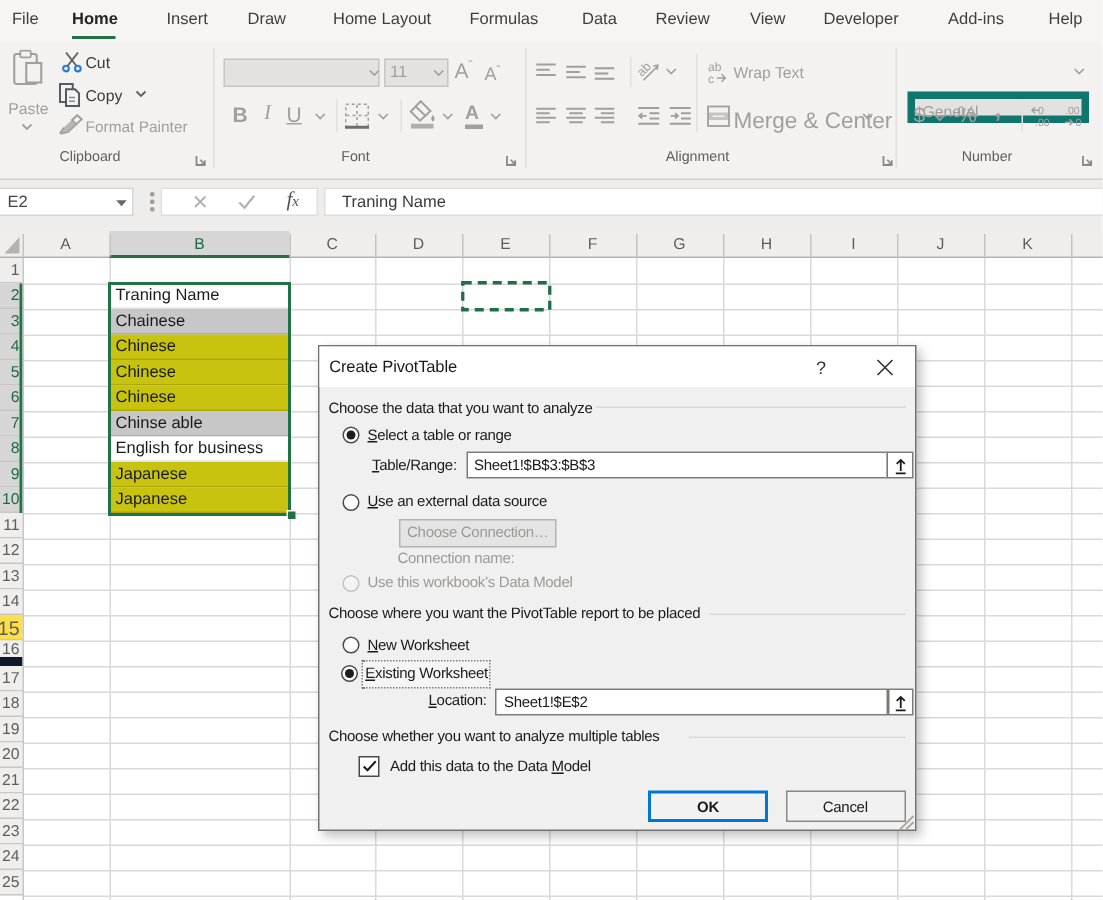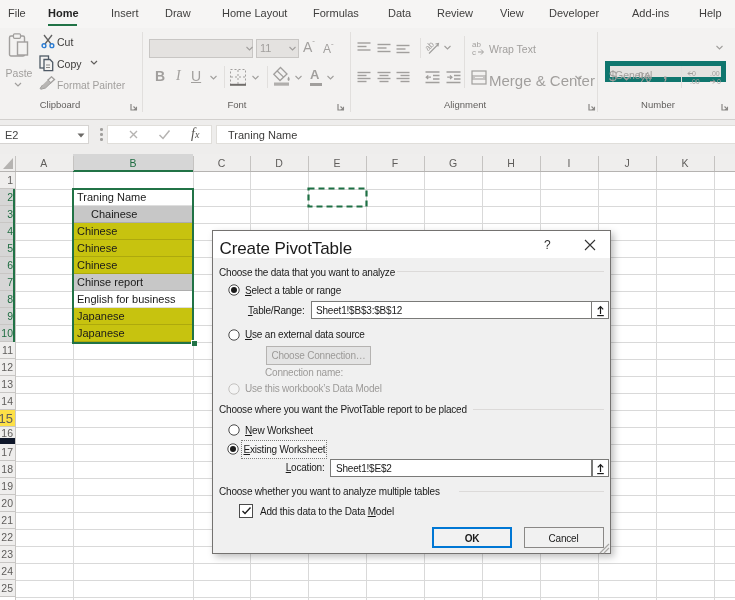--- a/index.html
+++ b/index.html
@@ -327,55 +327,55 @@
 <div style="position:absolute;left:0;top:495px;width:14.5px;height:17px;background:#efeeed;color:#5f5d5b;font-size:10.5px;display:flex;align-items:center;justify-content:flex-end;padding-right:1.5px;box-sizing:border-box;border-bottom:1px solid #c8c6c4;">20</div>
 <div style="position:absolute;left:0;top:512px;width:14.5px;height:17px;background:#efeeed;color:#5f5d5b;font-size:10.5px;display:flex;align-items:center;justify-content:flex-end;padding-right:1.5px;box-sizing:border-box;border-bottom:1px solid #c8c6c4;">21</div>
 <div style="position:absolute;left:0;top:529px;width:14.5px;height:17px;background:#efeeed;color:#5f5d5b;font-size:10.5px;display:flex;align-items:center;justify-content:flex-end;padding-right:1.5px;box-sizing:border-box;border-bottom:1px solid #c8c6c4;">22</div>
 <div style="position:absolute;left:0;top:546px;width:14.5px;height:17px;background:#efeeed;color:#5f5d5b;font-size:10.5px;display:flex;align-items:center;justify-content:flex-end;padding-right:1.5px;box-sizing:border-box;border-bottom:1px solid #c8c6c4;">23</div>
 <div style="position:absolute;left:0;top:563px;width:14.5px;height:17px;background:#efeeed;color:#5f5d5b;font-size:10.5px;display:flex;align-items:center;justify-content:flex-end;padding-right:1.5px;box-sizing:border-box;border-bottom:1px solid #c8c6c4;">24</div>
 <div style="position:absolute;left:0;top:580px;width:14.5px;height:17px;background:#efeeed;color:#5f5d5b;font-size:10.5px;display:flex;align-items:center;justify-content:flex-end;padding-right:1.5px;box-sizing:border-box;border-bottom:1px solid #c8c6c4;">25</div>
 <div style="position:absolute;left:12.5px;top:189px;width:2px;height:153px;background:#217346;"></div>
 <div class="abs" style="left:14.5px;top:172px;width:1px;height:428px;background:#c8c6c4;"></div>
 
 <div style="position:absolute;left:74px;top:189px;width:119px;height:17px;background:#ffffff;color:#1a1a1a;font-size:11px;line-height:17px;padding-left:3px;box-sizing:border-box;box-shadow:inset 0 -1px 0 rgba(0,0,0,0.13);white-space:nowrap;">Traning Name</div>
-<div style="position:absolute;left:74px;top:206px;width:119px;height:17px;background:#c7c7c7;color:#1a1a1a;font-size:11px;line-height:17px;padding-left:17px;box-sizing:border-box;box-shadow:inset 0 -1px 0 rgba(0,0,0,0.13);white-space:nowrap;">Chainese</div>
+<div style="position:absolute;left:74px;top:206px;width:119px;height:17px;background:#c7c7c7;color:#1a1a1a;font-size:11px;line-height:17px;padding-left:3px;box-sizing:border-box;box-shadow:inset 0 -1px 0 rgba(0,0,0,0.13);white-space:nowrap;">Chainese</div>
 <div style="position:absolute;left:74px;top:223px;width:119px;height:17px;background:#c7c30f;color:#1a1a1a;font-size:11px;line-height:17px;padding-left:3px;box-sizing:border-box;box-shadow:inset 0 -1px 0 rgba(0,0,0,0.13);white-space:nowrap;">Chinese</div>
 <div style="position:absolute;left:74px;top:240px;width:119px;height:17px;background:#c7c30f;color:#1a1a1a;font-size:11px;line-height:17px;padding-left:3px;box-sizing:border-box;box-shadow:inset 0 -1px 0 rgba(0,0,0,0.13);white-space:nowrap;">Chinese</div>
 <div style="position:absolute;left:74px;top:257px;width:119px;height:17px;background:#c7c30f;color:#1a1a1a;font-size:11px;line-height:17px;padding-left:3px;box-sizing:border-box;box-shadow:inset 0 -1px 0 rgba(0,0,0,0.13);white-space:nowrap;">Chinese</div>
-<div style="position:absolute;left:74px;top:274px;width:119px;height:17px;background:#c7c7c7;color:#1a1a1a;font-size:11px;line-height:17px;padding-left:3px;box-sizing:border-box;box-shadow:inset 0 -1px 0 rgba(0,0,0,0.13);white-space:nowrap;">Chinse report</div>
+<div style="position:absolute;left:74px;top:274px;width:119px;height:17px;background:#c7c7c7;color:#1a1a1a;font-size:11px;line-height:17px;padding-left:3px;box-sizing:border-box;box-shadow:inset 0 -1px 0 rgba(0,0,0,0.13);white-space:nowrap;">Chinse able</div>
 <div style="position:absolute;left:74px;top:291px;width:119px;height:17px;background:#ffffff;color:#1a1a1a;font-size:11px;line-height:17px;padding-left:3px;box-sizing:border-box;box-shadow:inset 0 -1px 0 rgba(0,0,0,0.13);white-space:nowrap;">English for business</div>
 <div style="position:absolute;left:74px;top:308px;width:119px;height:17px;background:#c7c30f;color:#1a1a1a;font-size:11px;line-height:17px;padding-left:3px;box-sizing:border-box;box-shadow:inset 0 -1px 0 rgba(0,0,0,0.13);white-space:nowrap;">Japanese</div>
 <div style="position:absolute;left:74px;top:325px;width:119px;height:17px;background:#c7c30f;color:#1a1a1a;font-size:11px;line-height:17px;padding-left:3px;box-sizing:border-box;box-shadow:inset 0 -1px 0 rgba(0,0,0,0.13);white-space:nowrap;">Japanese</div>
 
 <div class="abs" style="left:71.5px;top:187.5px;width:122.5px;height:156px;border:2.5px solid #217346;box-sizing:border-box;"></div>
 <div class="abs" style="left:190.5px;top:339.5px;width:6px;height:6px;background:#ffffff;"></div>
 <div class="abs" style="left:191.5px;top:340.5px;width:5px;height:5px;background:#217346;"></div>
 
 <svg class="abs" style="left:306px;top:186px;" width="63" height="23" viewBox="0 0 63 23">
   <rect x="2.5" y="2.5" width="58" height="18" fill="none" stroke="#1e7044" stroke-width="2.2" stroke-dasharray="6 4"></rect>
 </svg>
 
 <div class="abs" style="left:211.5px;top:229.5px;width:399.5px;height:324.5px;background:#f0f0f0;border:1px solid #747270;box-sizing:border-box;box-shadow:3px 3px 7px rgba(0,0,0,0.25);"></div>
 <div class="abs" style="left:212.5px;top:230.5px;width:397.5px;height:27.5px;background:#ffffff;"></div>
-<div class="abs dlg" style="left:219.5px;top:239px;font-size:17px;letter-spacing:-0.1px;color:#1a1a1a;">Create PivotTable</div>
+<div class="abs dlg" style="left:219.5px;top:239px;font-size:11px;letter-spacing:-0.1px;color:#1a1a1a;">Create PivotTable</div>
 <div class="abs" style="left:544px;top:237.5px;font-size:12px;color:#333;">?</div>
 <svg class="abs" style="left:583.5px;top:238.5px;" width="12" height="12" viewBox="0 0 12 12">
     <path d="M1 1 L11 11 M11 1 L1 11" stroke="#333" stroke-width="1.1"></path>
   </svg>
 
 <div class="abs dlg" style="left:219px;top:267px;">Choose the data that you want to analyze</div>
 <div class="abs" style="left:397px;top:271px;width:207px;height:1px;background:#dcdad9;"></div>
 <svg class="abs" style="left:228px;top:284px;" width="12" height="12" viewBox="0 0 12 12">
   <circle cx="6" cy="6" r="5.2" fill="#ffffff" stroke="#4a4a4a" stroke-width="1"></circle>
   <circle cx="6" cy="6" r="3" fill="#1c1c1c"></circle>
 </svg>
 <div class="abs dlg" style="left:245px;top:284.5px;"><span class="u">S</span>elect a table or range</div>
 <div class="abs dlg" style="left:204.5px;top:304.5px;width:100px;text-align:right;"><span class="u">T</span>able/Range:</div>
 <div class="abs" style="left:310.5px;top:301px;width:281px;height:17.5px;background:#ffffff;border:1px solid #7a7a78;box-sizing:border-box;"></div>
-<div class="abs dlg" style="left:316px;top:305px;">Sheet1!$B$3:$B$12</div>
+<div class="abs dlg" style="left:316px;top:305px;">Sheet1!$B$3:$B$3</div>
 <div class="abs" style="left:590.5px;top:301px;width:18.5px;height:17.5px;background:#ffffff;border:1px solid #7a7a78;box-sizing:border-box;"></div>
 <svg class="abs" style="left:593.5px;top:303.5px;" width="13" height="13" viewBox="0 0 13 13">
   <path d="M6.5 10 V3 M3.8 5.3 L6.5 2.6 L9.2 5.3" fill="none" stroke="#1a1a1a" stroke-width="1.2"></path>
   <path d="M3.2 11.6 h6.6" stroke="#1a1a1a" stroke-width="1.2"></path>
 </svg>
 <svg class="abs" style="left:228px;top:328.5px;" width="12" height="12" viewBox="0 0 12 12">
   <circle cx="6" cy="6" r="5.2" fill="#ffffff" stroke="#4a4a4a" stroke-width="1"></circle>
 </svg>
 <div class="abs dlg" style="left:245px;top:329px;"><span class="u">U</span>se an external data source</div>
 <div class="abs" style="left:266px;top:345.5px;width:105px;height:19.5px;background:#e4e4e4;border:1px solid #b5b3b1;box-sizing:border-box;"></div>

